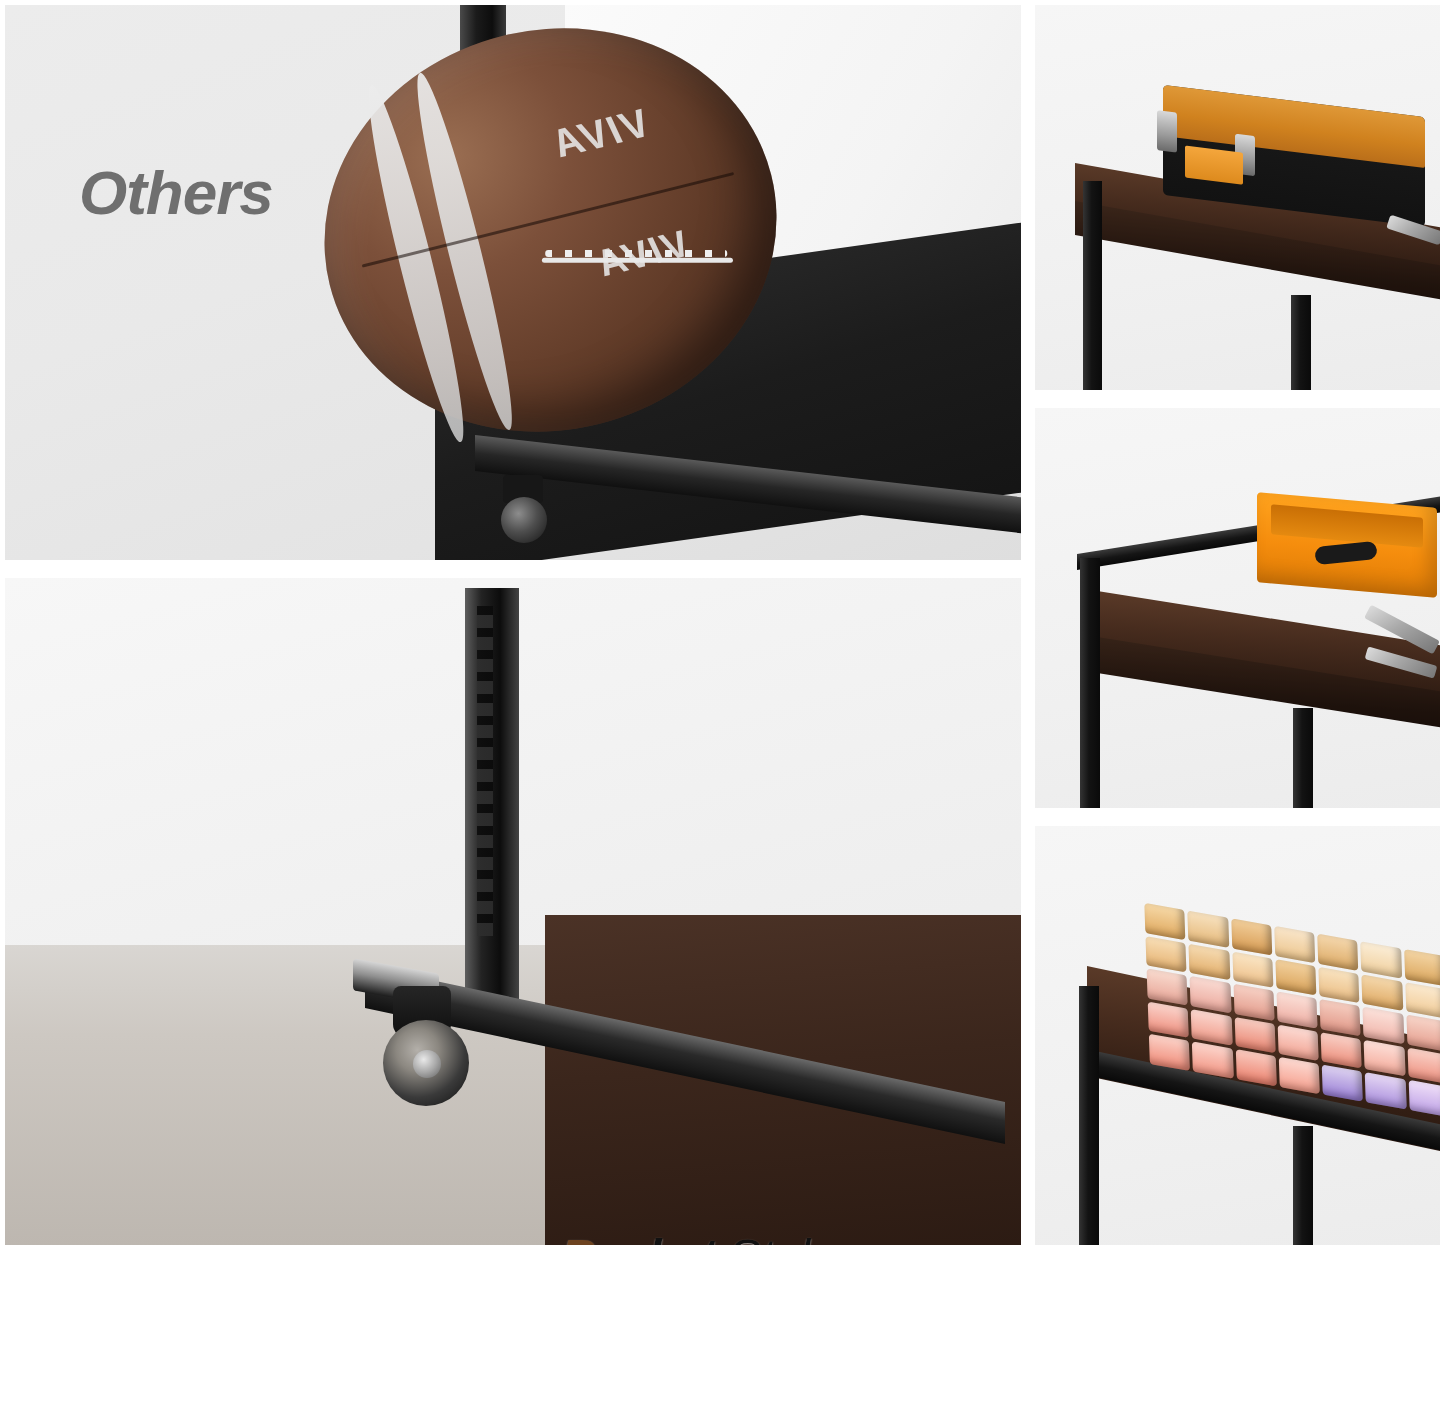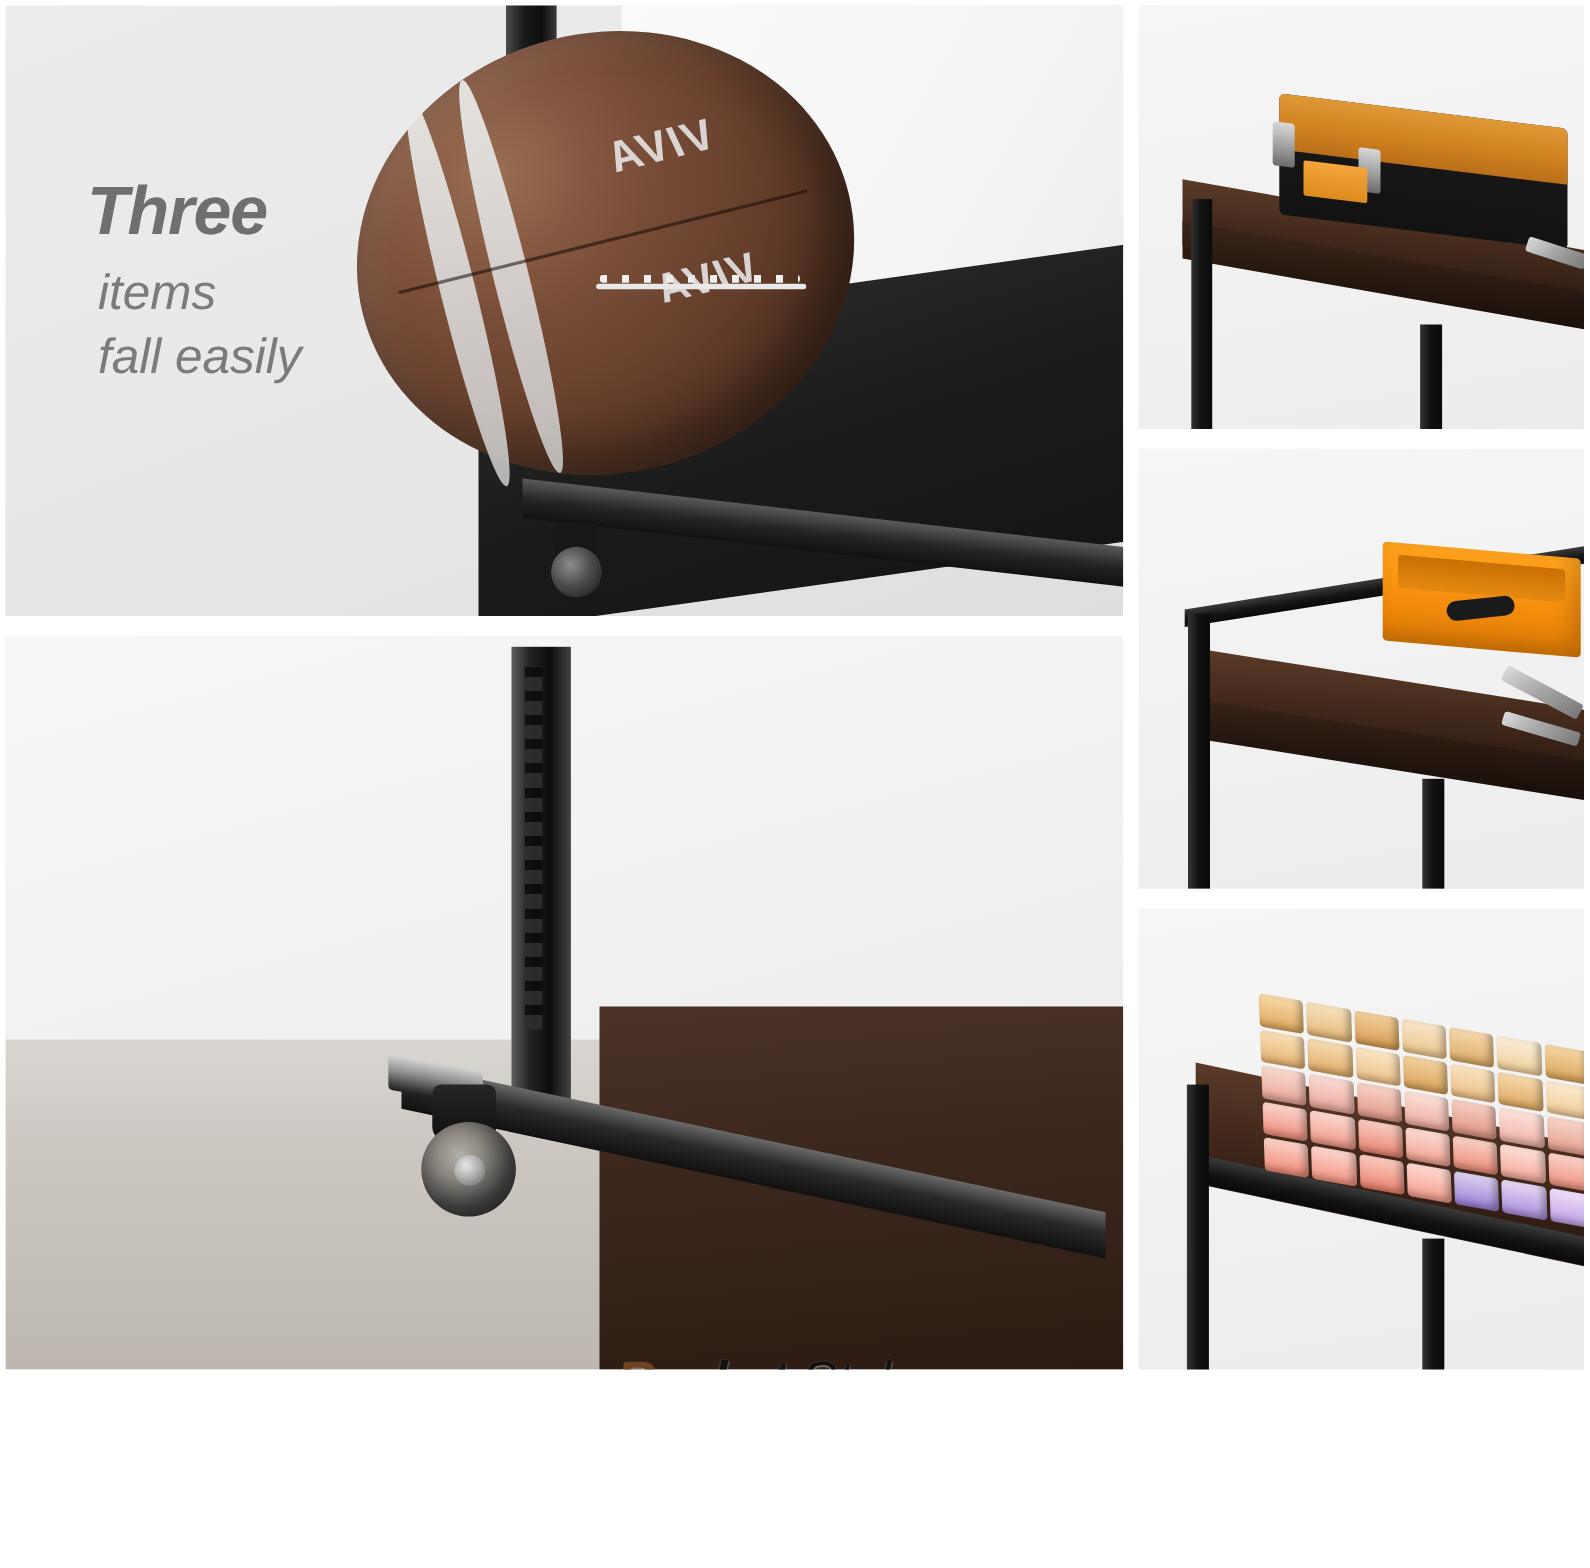--- a/index.html
+++ b/index.html
@@ -370,23 +370,21 @@
       <div class="stripe" style="left:16%"></div>
       <div class="stripe" style="left:27%"></div>
       <div class="seam"></div>
       <div class="lace-spine" style="left:46%; top:62%; width:42%; transform:rotate(14deg);"></div>
       <div class="laces" style="left:47%; top:60%; width:40%; transform:rotate(14deg);"></div>
       <div class="brand" style="left:55%; top:24%; font-size:40px;">VIVA</div>
       <div class="brand" style="left:58%; top:56%; font-size:38px;">VIVA</div>
     </div>
 
     <div class="copy" id="copy-others">
-      <p class="heading">Three</p>
-      <p class="sub">items
-fall easily</p>
+      <p class="heading">Others</p>
     </div>
   </div>
 
   <div class="panel" id="panel-ours">
     <div class="floor"></div>
     <div class="wood"></div>
     <div class="post-v"></div>
     <div class="beam-lower"></div>
 
     <div class="caster2">

